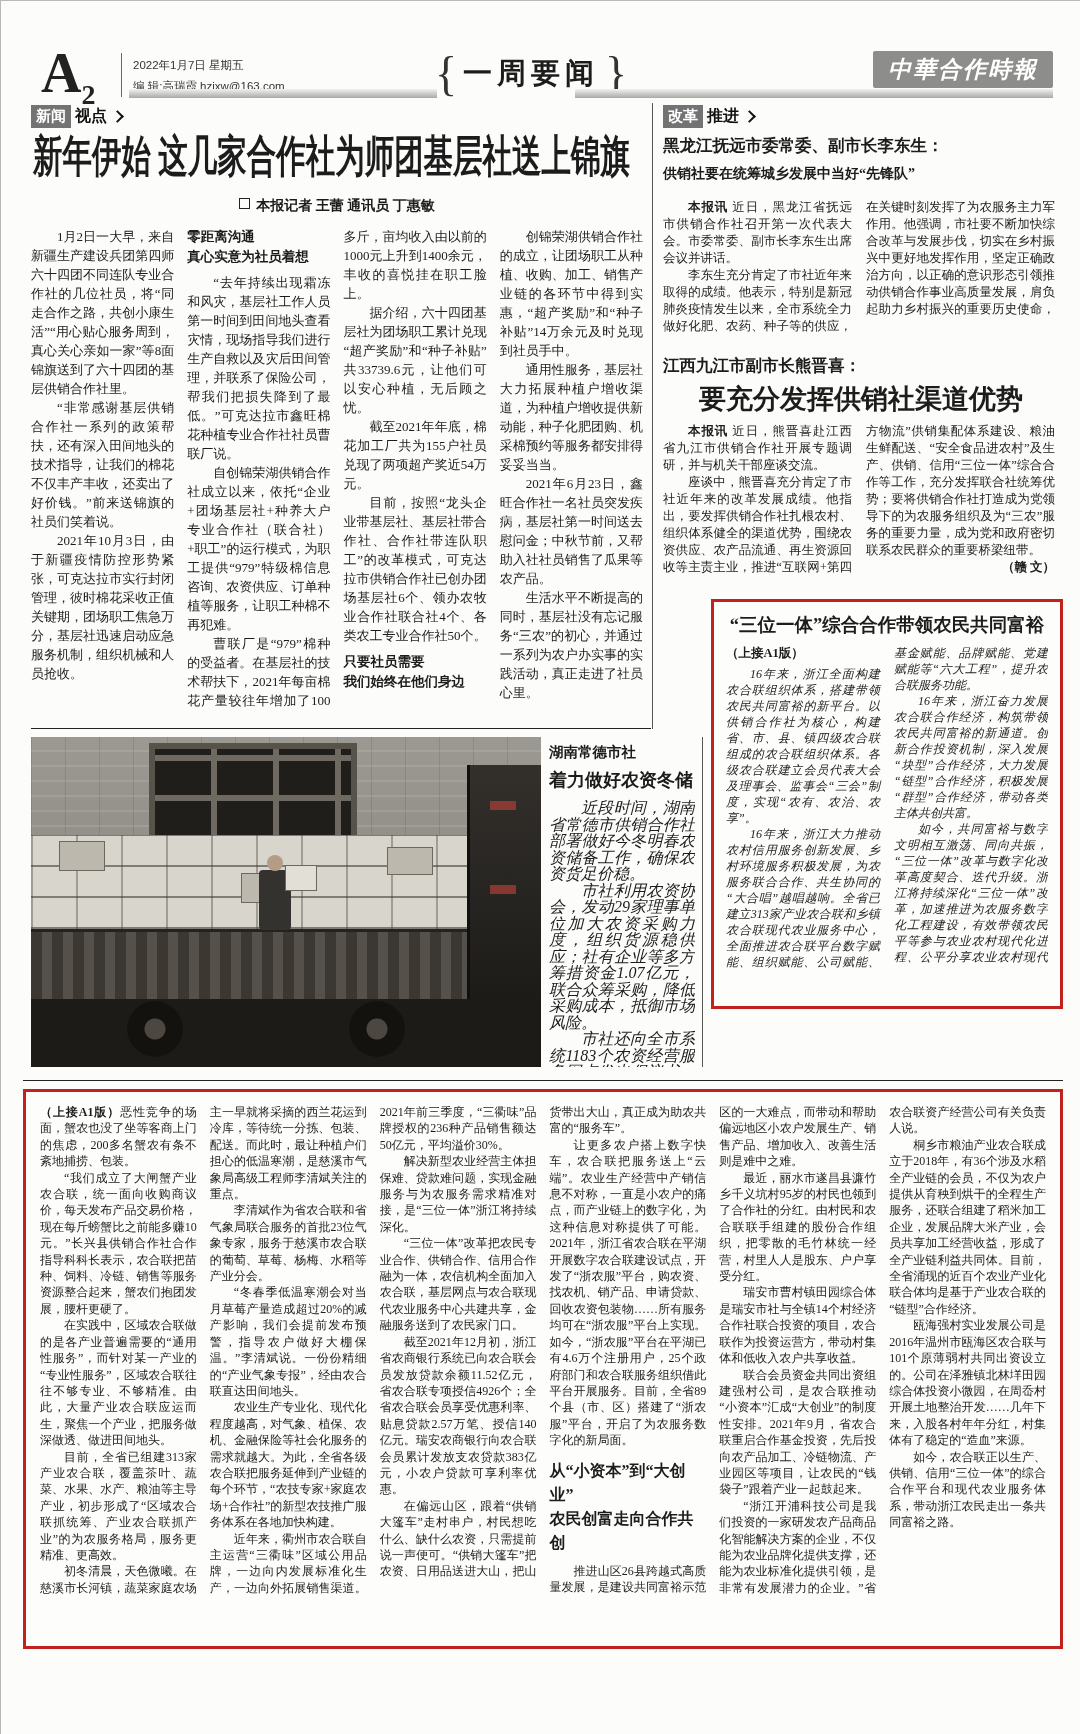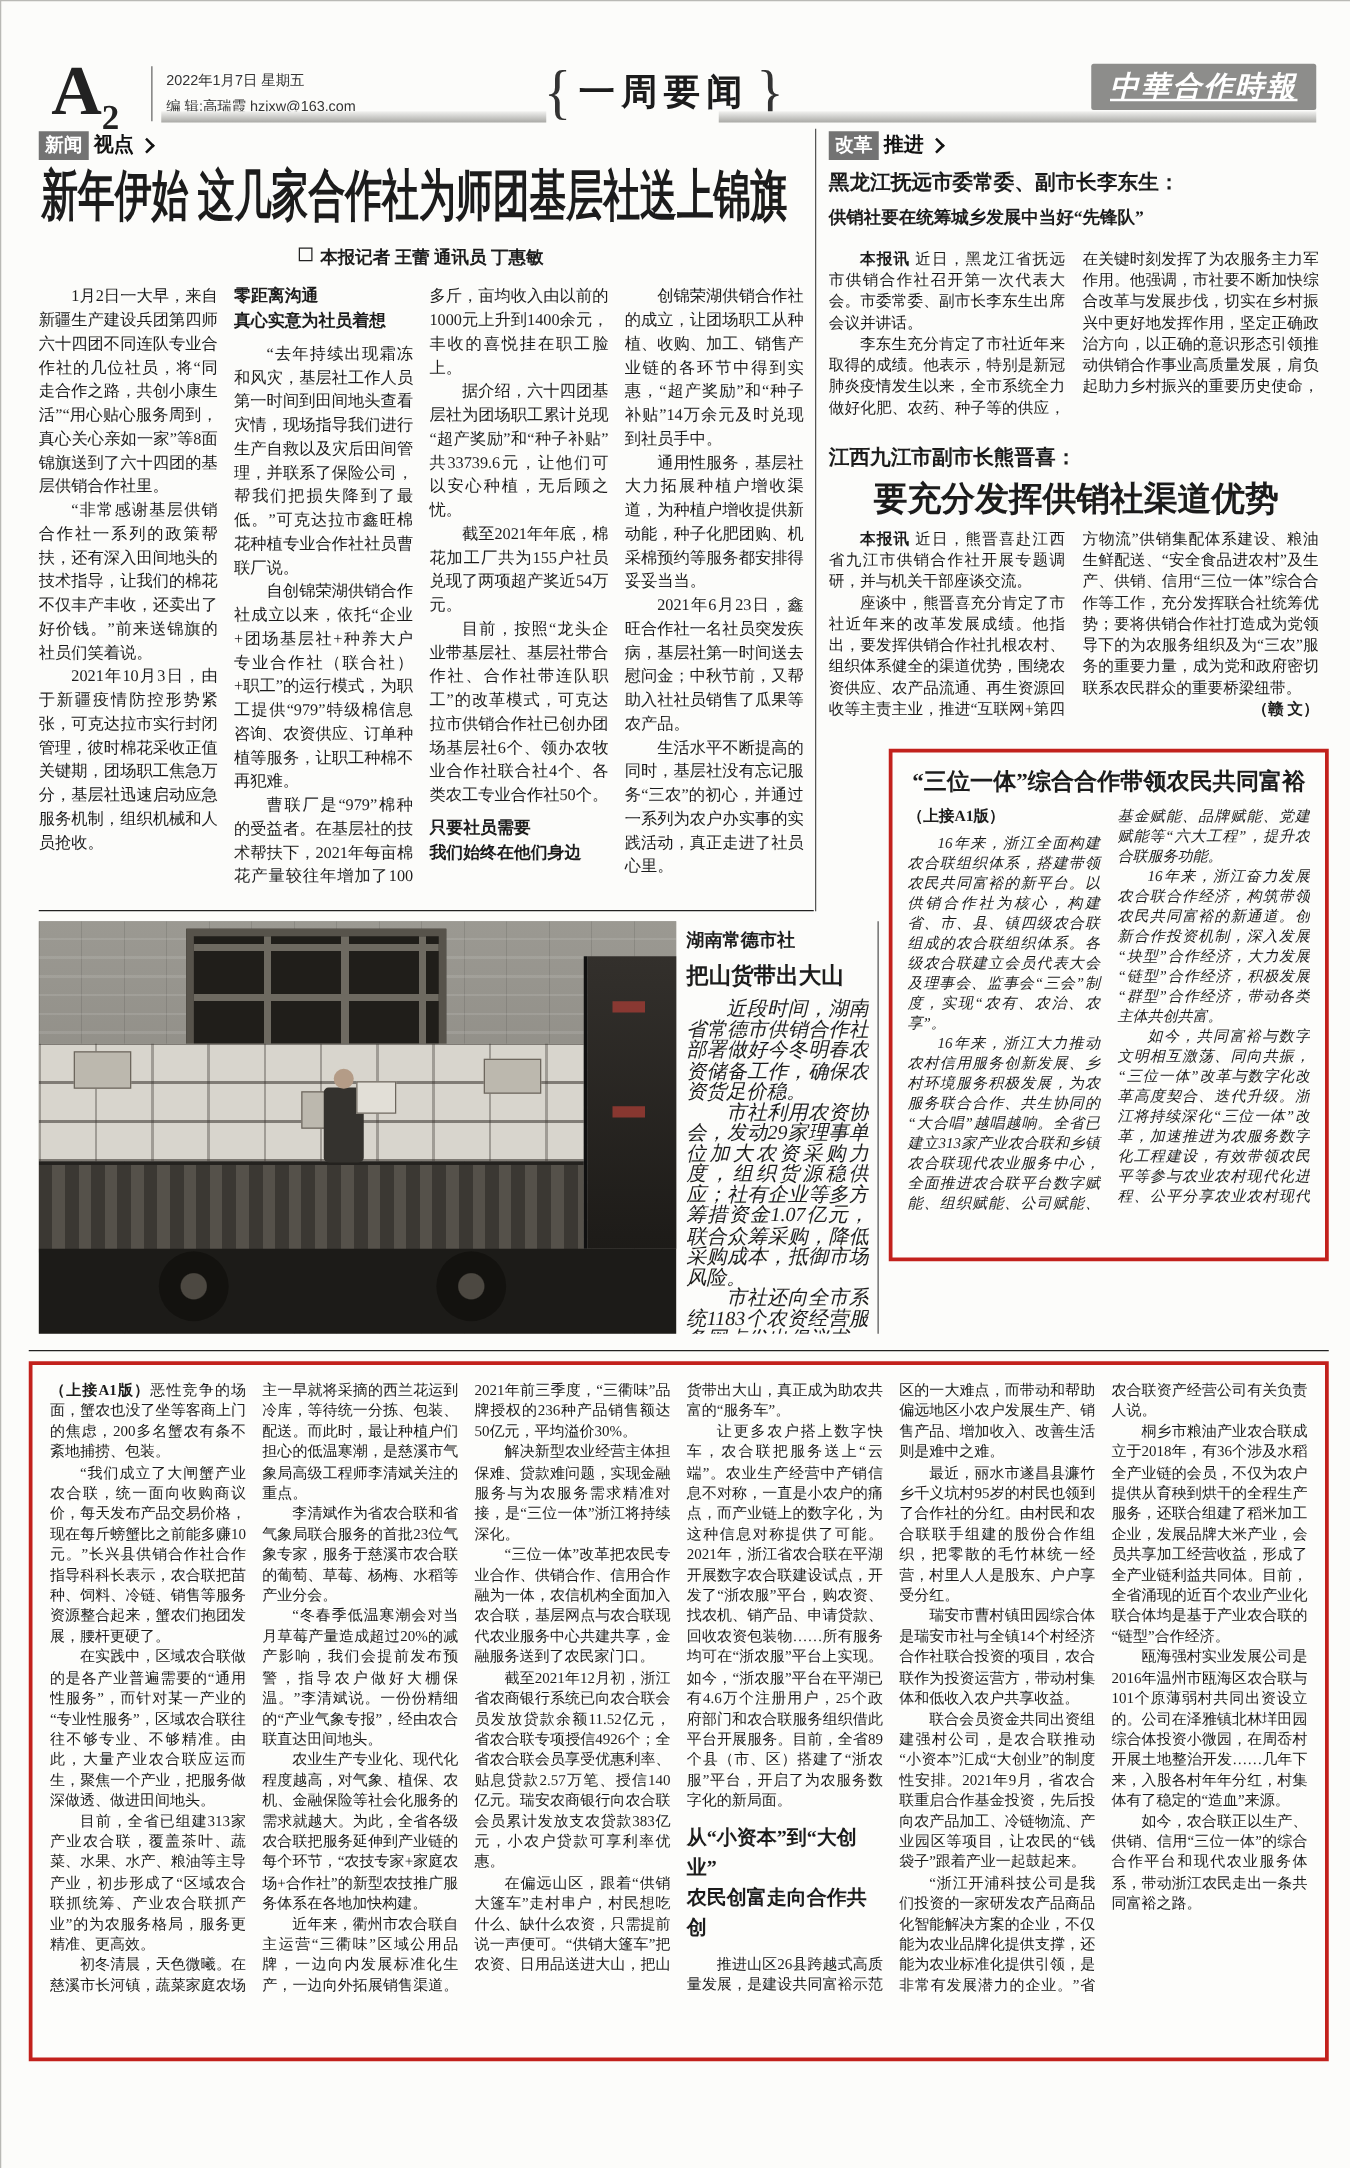--- a/index.html
+++ b/index.html
@@ -14,21 +14,21 @@
   .hdr-date{left:132px;top:54px;font-size:11.5px;line-height:1.8;color:#333;
             font-family:"Liberation Sans","DejaVu Sans",sans-serif;}
   .hdr-bar{top:88px;height:9px;background:linear-gradient(#f2f2f0,#a9a9a5);}
   .bar-l{left:128px;width:308px;}
   .bar-r{left:574px;width:478px;}
   .weekly{left:428px;top:50px;width:204px;height:46px;display:flex;align-items:center;justify-content:center;gap:6px;}
   .weekly .brace{font-size:46px;line-height:1;font-weight:400;color:#333;transform:scaleY(1.05);}
   .weekly .wt{font-size:29px;font-weight:bold;letter-spacing:5px;white-space:nowrap;}
   .brand{left:872px;top:50px;width:180px;height:37px;background:#8d8d8b;color:#fff;
          display:flex;align-items:center;justify-content:center;font-size:23px;font-weight:bold;
-         font-style:italic;letter-spacing:2px;border-radius:2px;text-decoration:underline;}
+         font-style:italic;letter-spacing:2px;border-radius:2px;}
   
   .vrule-main{left:651px;top:102px;width:1px;height:626px;background:#555;}
   .vrule-mid{left:701px;top:736px;width:1px;height:330px;background:#555;}
   .hrule-left{left:30px;top:727px;width:620px;height:1px;background:#222;}
   .hrule-bottom{left:22px;top:1079px;width:1040px;height:1px;background:#222;}
   
   .kicker{display:flex;align-items:center;gap:4px;font-family:"Liberation Sans","DejaVu Sans",sans-serif;}
   .kicker .tag{background:#737373;color:#fff;font-weight:bold;font-size:15px;padding:2px 5px;}
   .kicker .rest{font-weight:bold;font-size:16px;color:#111;}
   .chev{display:inline-block;width:7px;height:7px;border-top:2px solid #111;border-right:2px solid #111;
@@ -205,21 +205,21 @@
       <div class="ph ph-cab-mark" style="left:20px;top:36px;"></div>
       <div class="ph ph-cab-mark" style="left:20px;top:120px;"></div>
     </div>
     <div class="ph ph-worker-body"></div>
     <div class="ph ph-worker-head"></div>
     <div class="ph ph-worker-box"></div>
   </figure>
 
   <div class="abs hunan">
     <p class="kick">湖南常德市社</p>
-    <h3>把山货带出大山</h3>
+    <h3>着力做好农资冬储</h3>
     <div class="hunan-body">
         <p class="para">近段时间，湖南省常德市供销合作社部署做好今冬明春农资储备工作，确保农资货足价稳。</p>
         <p class="para">市社利用农资协会，发动29家理事单位加大农资采购力度，组织货源稳供应；社有企业等多方筹措资金1.07亿元，联合众筹采购，降低采购成本，抵御市场风险。</p>
         <p class="para">市社还向全市系统1183个农资经营服务网点发出倡议书，履行“不涨价、保供应”承诺。截至目前，全市系统已储备化肥6万吨、农药1559吨、种子258吨。</p>
       </div>
 
   </div>
 
   <div class="abs bottom-box">
     <div class="bottom-body">

